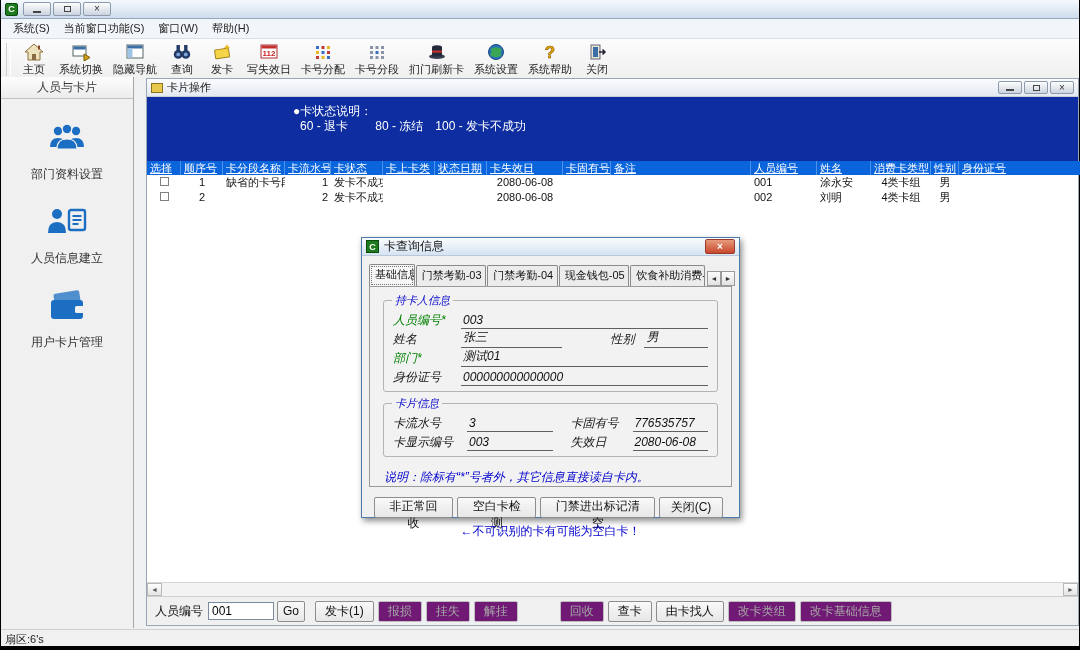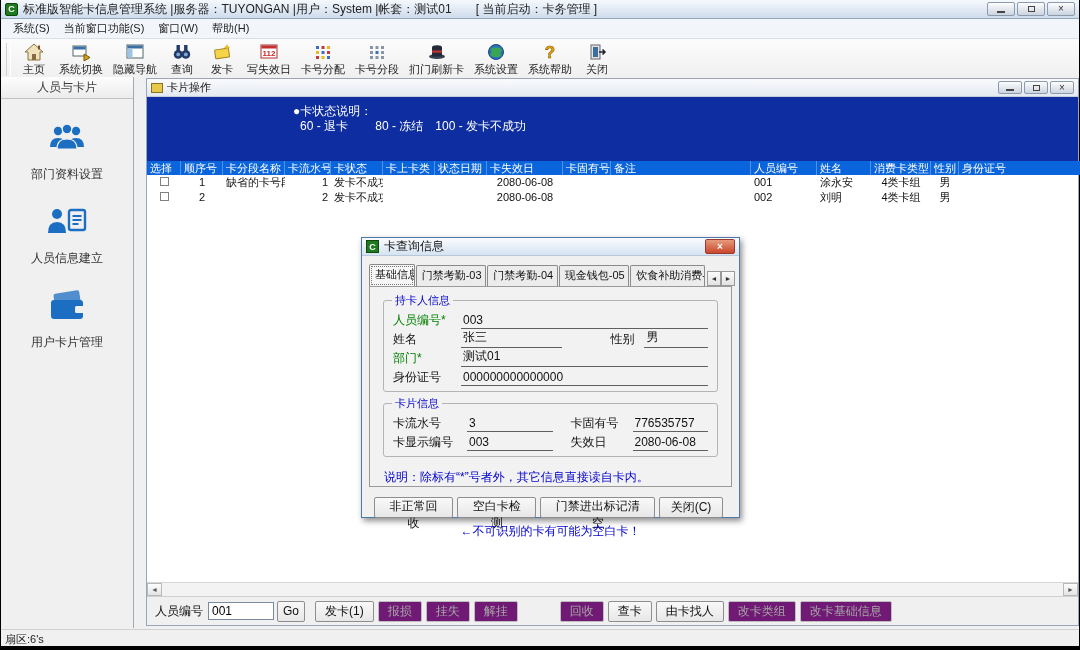--- a/index.html
+++ b/index.html
@@ -44,21 +44,21 @@
   .child-header{height:18px;background:linear-gradient(#fafbfd,#e4e9f1);border-bottom:1px solid #c6cdd8;
                 display:flex;align-items:center;padding:0 4px;font-size:11px;}
   .child-icon{width:12px;height:10px;background:#e8c84a;border:1px solid #8a7320;margin-right:4px;}
   .child-title{flex:1;}
   .child-btn{width:24px;height:13px;font-size:8px;}
   .banner{height:64px;background:#0d2da0;color:#fff;font-size:12px;padding:7px 8px 0 146px;line-height:15px;}
   .banner .ind{padding-left:7px;}
   
   .grid{width:958px;}
   .grid-header{display:flex;height:14px;background:#0a64dc;color:#fff;font-size:11px;overflow:hidden;}
-  .hcell{border-right:1px solid #4e92ea;padding:0 3px;line-height:14px;white-space:nowrap;overflow:hidden;flex:none;}
+  .hcell{border-right:1px solid #4e92ea;padding:0 3px;line-height:14px;white-space:nowrap;overflow:hidden;flex:none;text-decoration:underline;}
   .grid-row{display:flex;height:15px;font-size:11px;overflow:hidden;}
   .cell{padding:0 3px;line-height:15px;white-space:nowrap;overflow:hidden;flex:none;}
   .chk{width:9px;height:9px;border:1px solid #808080;background:#fff;margin:2px auto 0;}
   .filler{flex:1;background:#fff;}
   
   .hscroll{height:14px;background:#f3f3f3;border-top:1px solid #d6d6d6;display:flex;justify-content:space-between;}
   .sbtn{width:15px;height:13px;border:1px solid #b9b9b9;background:linear-gradient(#fdfdfd,#e4e4e4);
         font-size:7px;line-height:11px;text-align:center;color:#555;}
   .actionbar{height:29px;background:#f0f0f0;border-top:1px solid #cfcfcf;display:flex;align-items:center;
              padding-left:8px;font-size:12px;}
@@ -82,40 +82,39 @@
   .dlg-title{flex:1;}
   .dlg-close{width:30px;height:15px;border:1px solid #9a3a2a;border-radius:2px;color:#fff;font-size:10px;line-height:13px;
              text-align:center;background:linear-gradient(#e89a7c,#c8462c);font-weight:bold;}
   .tabstrip{display:flex;align-items:flex-end;padding:7px 4px 0 7px;position:relative;}
   .tab{border:1px solid #8a8a8a;border-bottom:none;border-radius:2px 2px 0 0;background:#ececec;
        padding:2px 5px 3px;font-size:11px;margin-right:1px;white-space:nowrap;overflow:hidden;max-width:106px;}
   .tab.active{background:#f6f6f6;padding-bottom:5px;position:relative;top:1px;outline:1px dotted #777;outline-offset:-3px;}
   .tab-arrows{display:flex;margin-left:1px;}
   .tab-arrow{width:14px;height:15px;border:1px solid #9a9a9a;background:linear-gradient(#fbfbfb,#e2e2e2);
              font-size:7px;text-align:center;line-height:14px;color:#333;}
-  .tabpanel{flex:1;border:1px solid #9a9a9a;margin:0 7px;background:#f2f2f2;position:relative;}
+  .tabpanel{flex:1;border:1px solid #9a9a9a;margin:0 7px;background:#f2f2f2;position:relative;font-style:italic;}
   .groupbox{border:1px solid #b4b4b4;border-radius:3px;margin:13px 13px 0;position:relative;padding:9px 9px 5px;}
   .gb-title{position:absolute;top:-8px;left:8px;background:#f2f2f2;padding:0 3px;font-size:11px;color:#0000cc;}
   .fr{display:flex;align-items:flex-end;height:19px;font-size:12px;}
   .flabel{flex:none;}
   .green{color:#008000;}
   .fval{border-bottom:1px solid #606060;padding:0 2px 1px;white-space:nowrap;overflow:hidden;}
   .note{color:#0000cc;font-size:12px;margin:12px 14px 0;}
   .dlg-buttons{display:flex;padding:10px 12px 0;align-items:center;}
   .dlg-hint{color:#0000cc;text-align:center;font-size:12px;margin-top:5px;}
 </style>
 </head>
 <body>
 
 <div class="screen">
   <div class="app">
 
     <div class="titlebar">
       <div class="appicon">C</div>
-      <div class="title-text">标准版智能卡信息管理系统 |服务器：TUYONGAN |用户：System |帐套：测试01　　[ 当前启动：卡务管理 ]</div>
       <div class="winbtns">
         <div class="winbtn">
             <div class="glyph-min"></div>
           </div>
         <div class="winbtn">
             <div class="glyph-restore"></div>
           </div>
         <div class="winbtn">
             <span class="glyph-close">×</span>
           </div>

